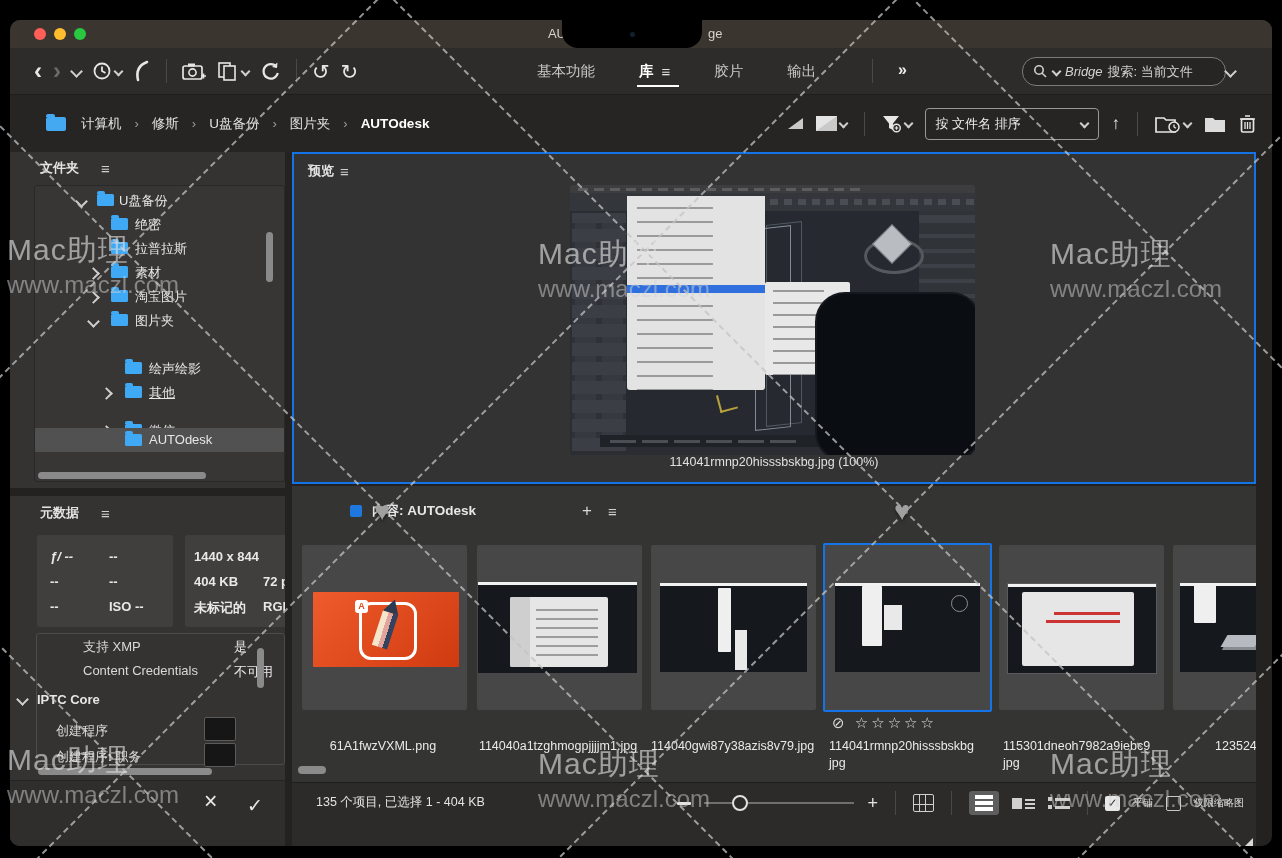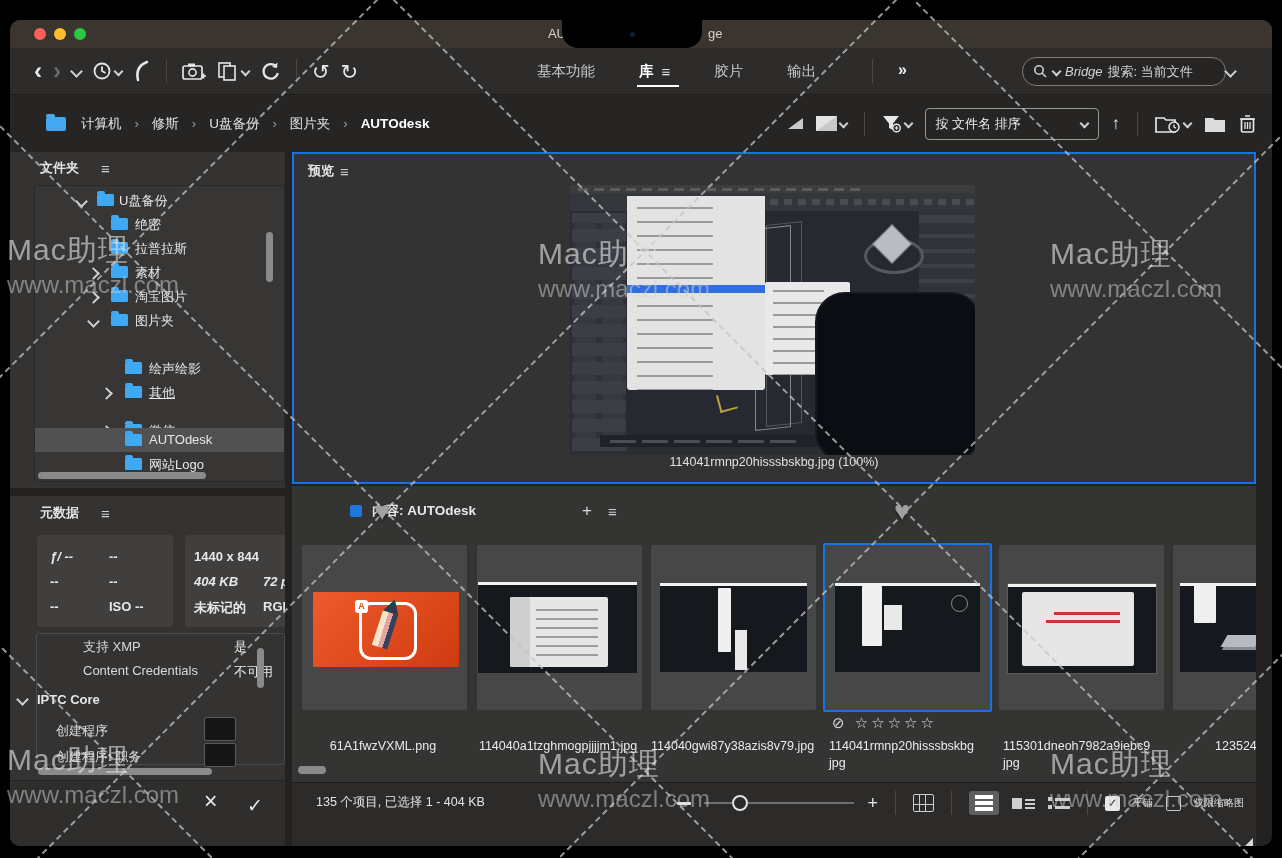--- a/index.html
+++ b/index.html
@@ -384,24 +384,20 @@
         </div>
         <div class="frow" style="top: 232px;">
           <span class="chev cv r" style="left: 67px;"></span>
           <span class="ficon" style="left: 90px;"></span>
           <span class="flabel" style="left: 114px;">微信</span>
         </div>
         <div class="frow sel" style="top: 242px;">
           <span class="ficon" style="left: 90px;"></span>
           <span class="flabel" style="left: 114px;">AUTOdesk</span>
         </div>
-        <div class="frow" style="top: 266px;">
-          <span class="ficon" style="left: 90px;"></span>
-          <span class="flabel" style="left: 114px;">网站Logo</span>
-        </div>
       </div>
     <div class="sbv" style="left:256px;top:80px;height:50px;"></div>
     <div class="sbh" style="left:28px;top:320px;width:168px;"></div>
   </div>
 
   <div id="metadata-panel">
     <div id="metadata-head">
       <span class="panel-title">元数据</span>
       <span class="menu-glyph">≡</span>
     </div>
@@ -416,21 +412,21 @@
         </div>
         <div class="mrow" style="top: 60px;">
           <span class="mcell" style="left: 13px; top: 4px;">--</span>
           <span class="mcell" style="left: 72px; top: 4px;">ISO --</span>
         </div>
       </div>
     <div class="mbox" id="file-box">
         <div class="mrow" style="top: 10px;">
           <span class="mcell" style="left: 9px; top: 4px;">1440 x 844</span>
         </div>
-        <div class="mrow" style="top: 35px; font-style: italic;">
+        <div class="mrow" style="top: 35px;">
           <span class="mcell" style="left: 9px; top: 4px;">404 KB</span>
           <span class="mcell" style="left: 78px; top: 4px;">72 p</span>
         </div>
         <div class="mrow" style="top: 60px;">
           <span class="mcell" style="left: 9px; top: 4px;">未标记的</span>
           <span class="mcell" style="left: 78px; top: 4px;">RGB</span>
         </div>
       </div>
     <div id="props-box">
         <span class="prow-label" style="top: 4px;">支持 XMP</span>

